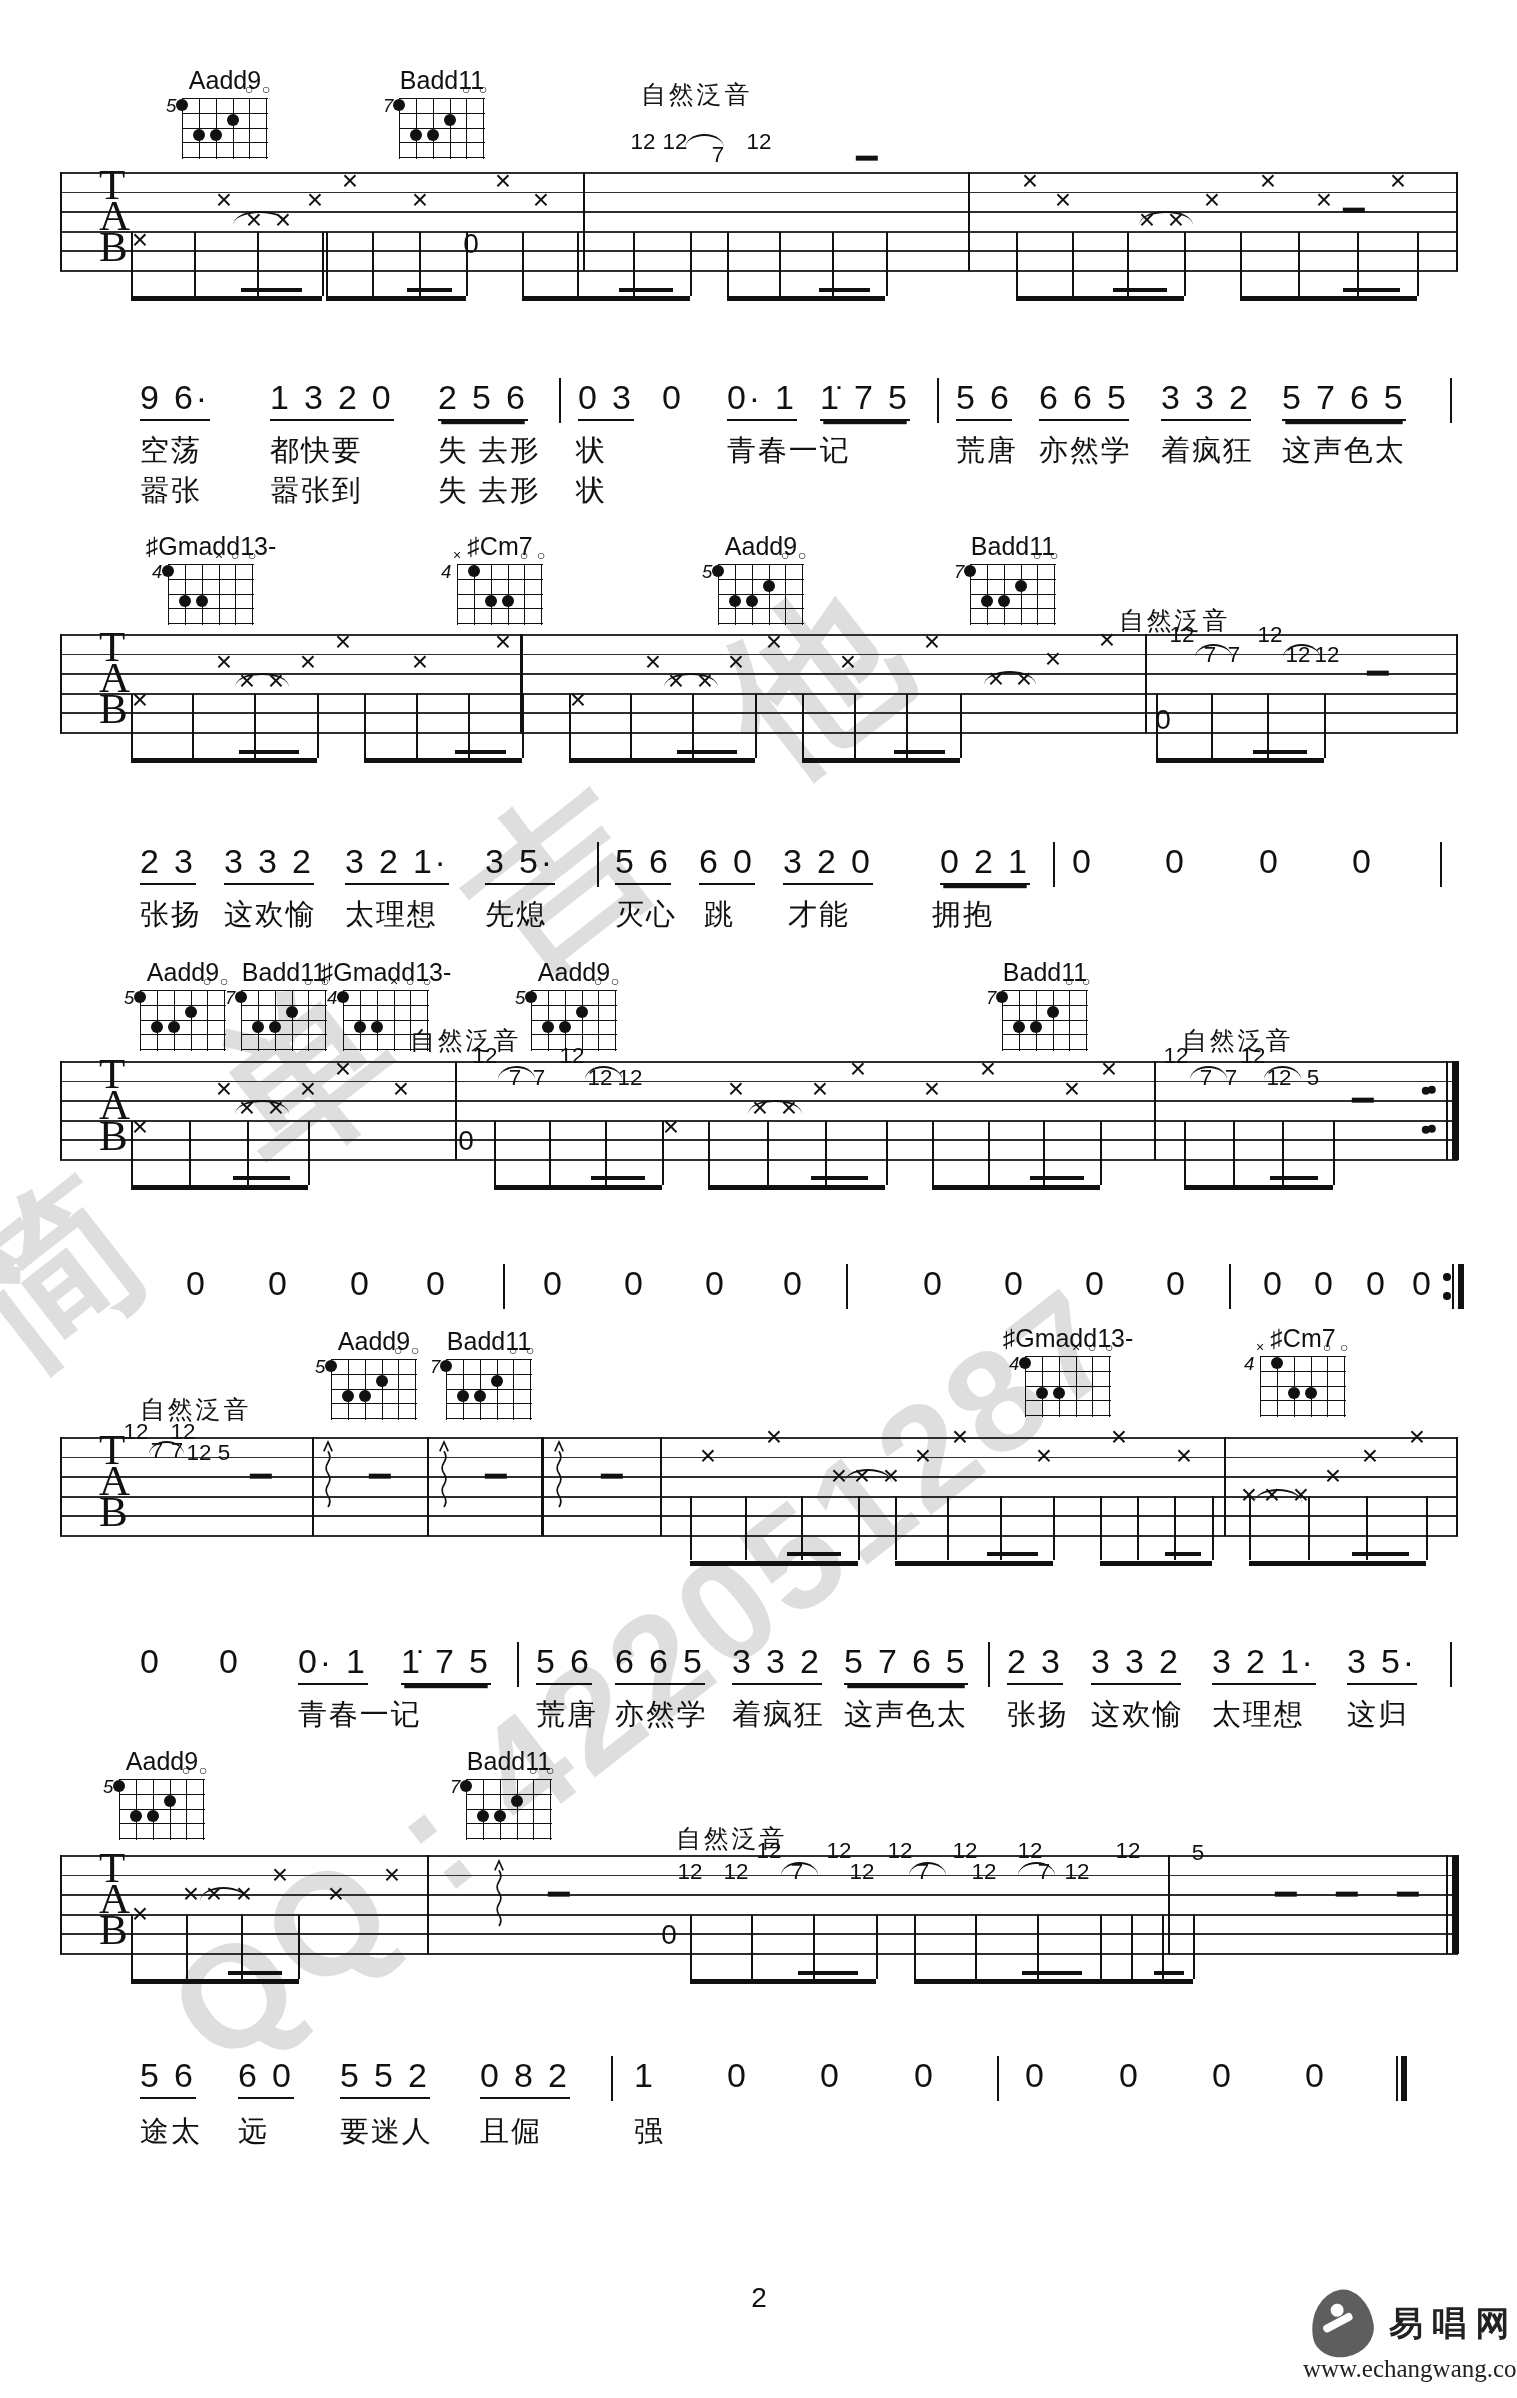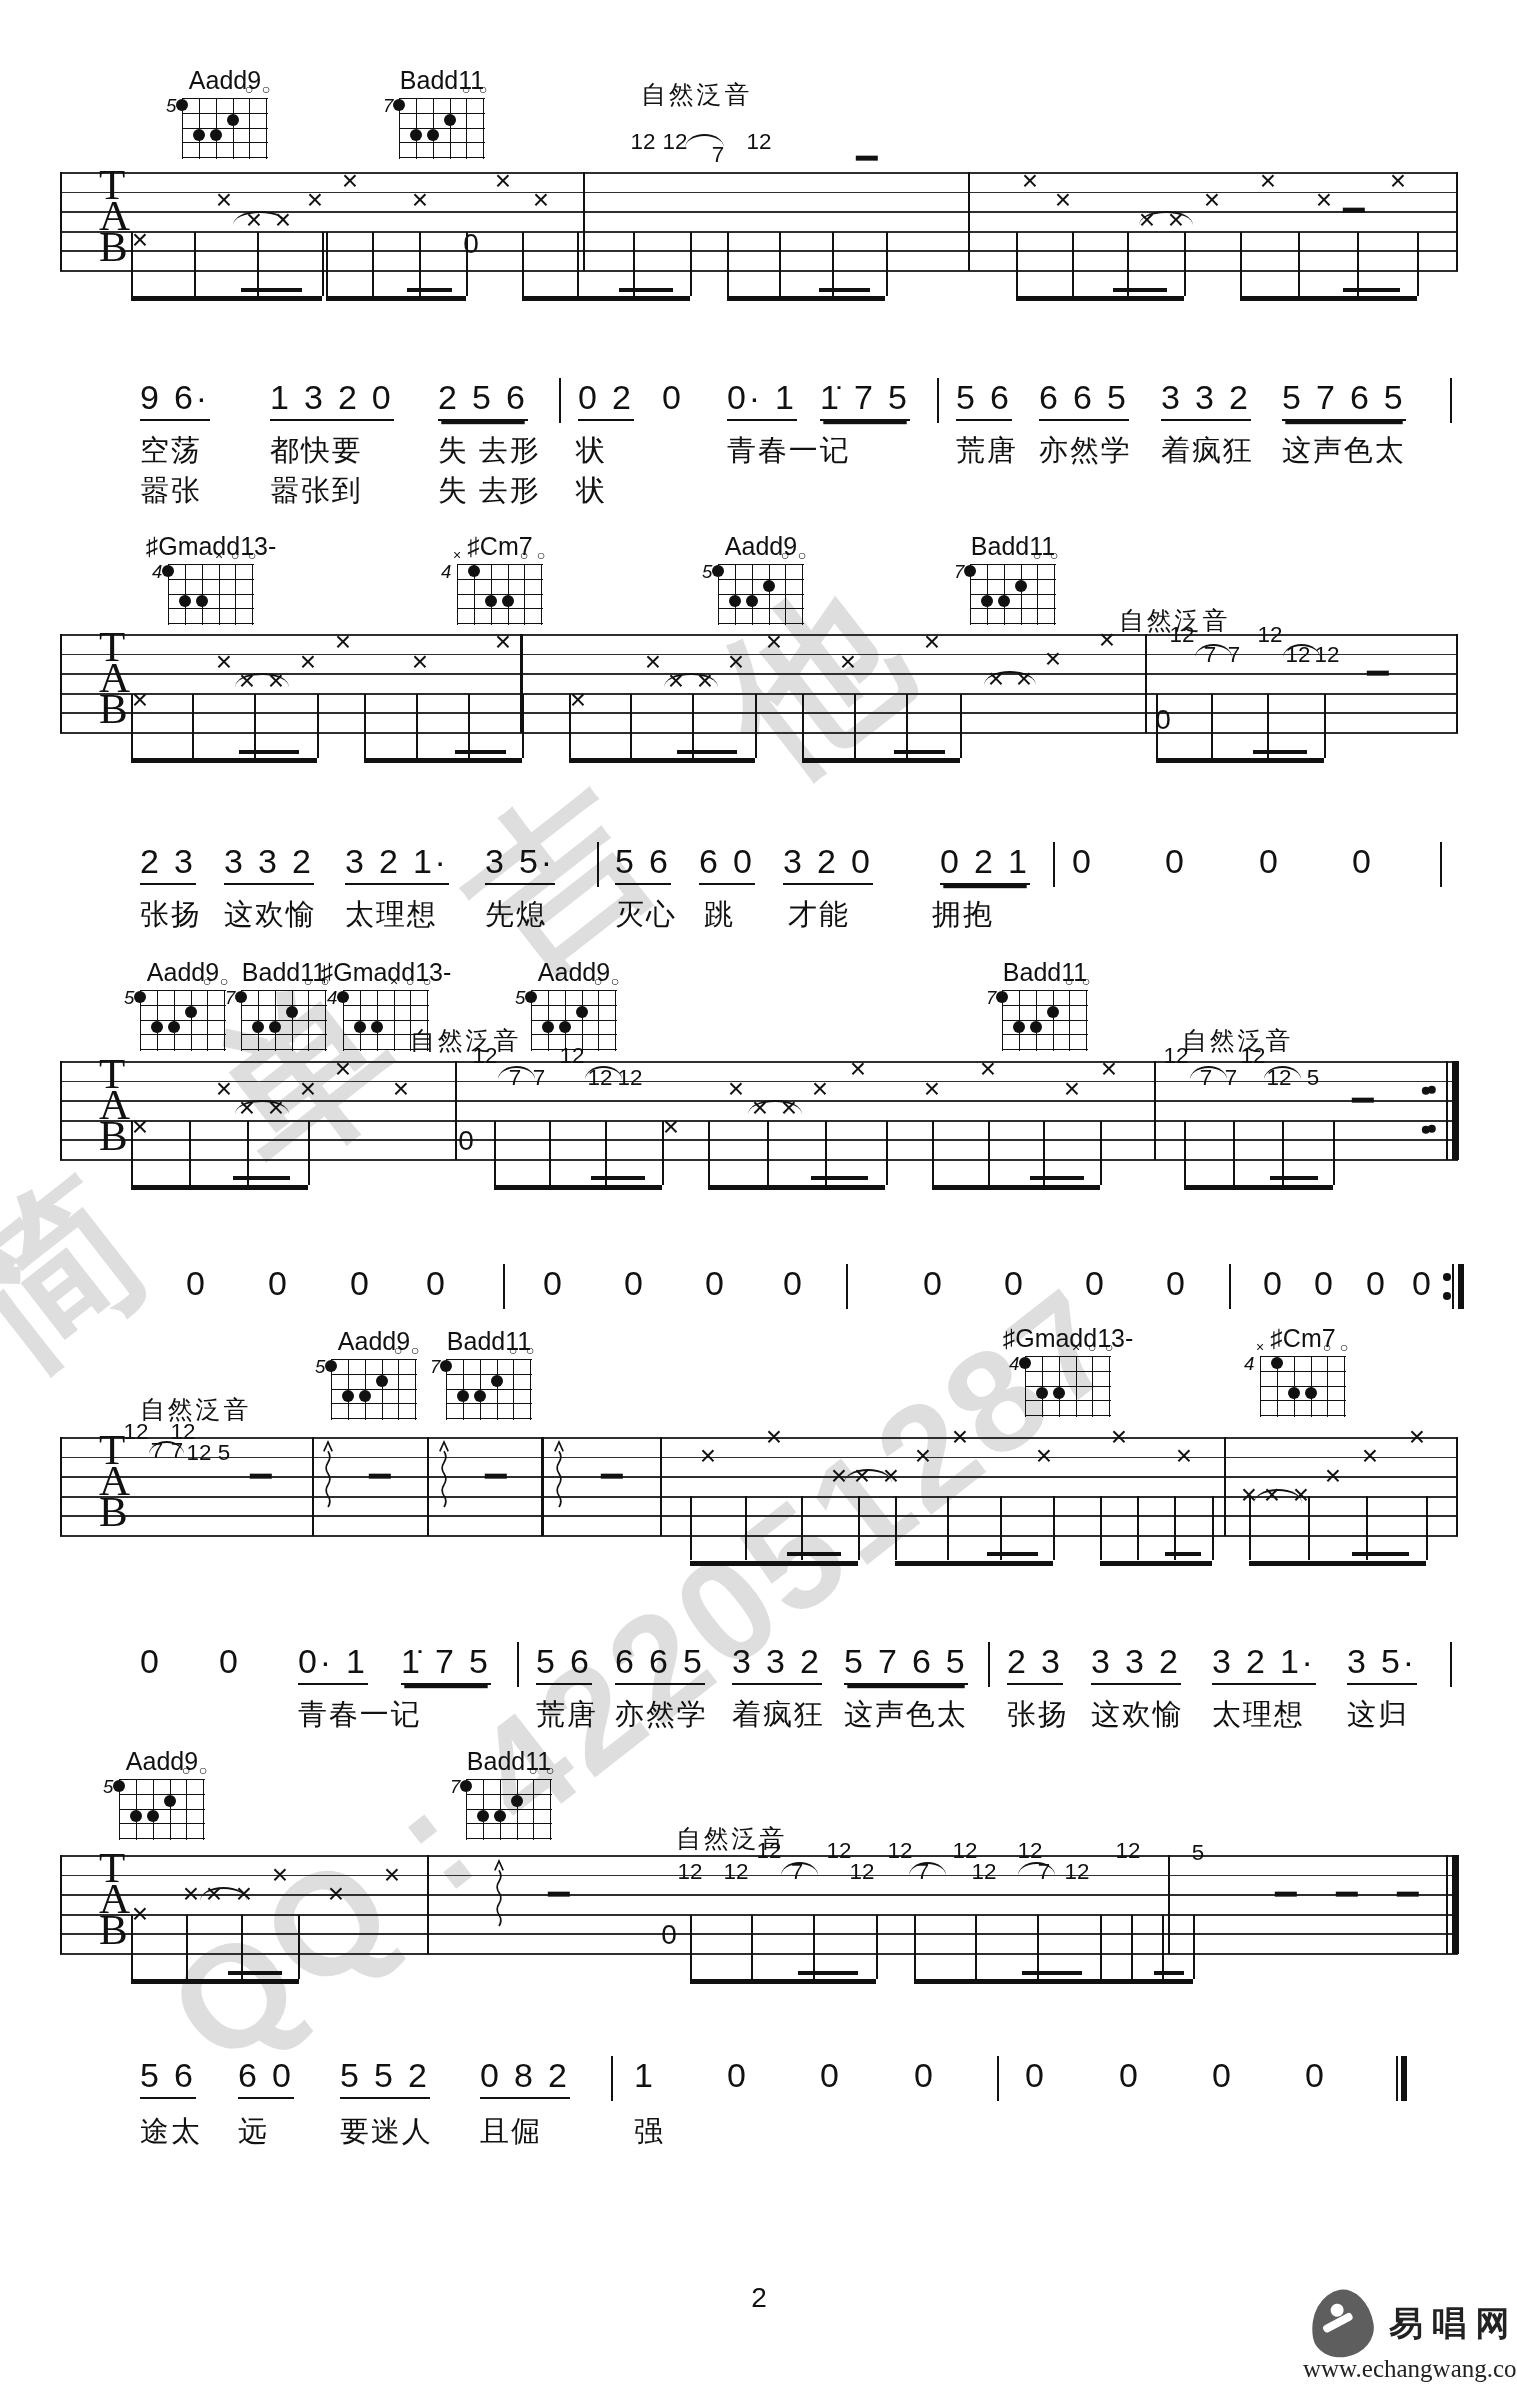--- a/index.html
+++ b/index.html
@@ -853,21 +853,21 @@
       <div class="beam" style="left: 1100px; top: 1979px; width: 93px;"></div>
       <div class="beam2" style="left: 1154px; top: 1971px; width: 30px;"></div>
       <div class="stem" style="left: 1100px; top: 1915px; height: 64px;"></div>
       <div class="stem" style="left: 1131px; top: 1915px; height: 64px;"></div>
       <div class="stem" style="left: 1162px; top: 1915px; height: 64px;"></div>
       <div class="stem" style="left: 1193px; top: 1915px; height: 64px;"></div>
       <div class="ngroup u1" style="left: 140px; top: 380px;">9 6·</div>
       <div class="ngroup u1" style="left: 270px; top: 380px;">1 3 2 0</div>
       <div class="ngroup u2" style="left: 438px; top: 380px;">2 5 6</div>
       <div class="nbar" style="left: 559px; top: 378px;"></div>
-      <div class="ngroup u1" style="left: 578px; top: 380px;">0 2</div>
+      <div class="ngroup u1" style="left: 578px; top: 380px;">0 3</div>
       <div class="ngroup" style="left: 662px; top: 380px;">0</div>
       <div class="ngroup u1" style="left: 727px; top: 380px;">0· 1</div>
       <div class="ngroup u2" style="left: 820px; top: 380px;">1̇ 7 5</div>
       <div class="nbar" style="left: 937px; top: 378px;"></div>
       <div class="ngroup u1" style="left: 956px; top: 380px;">5 6</div>
       <div class="ngroup u1" style="left: 1039px; top: 380px;">6 6 5</div>
       <div class="ngroup u1" style="left: 1161px; top: 380px;">3 3 2</div>
       <div class="ngroup u2" style="left: 1282px; top: 380px;">5 7 6 5</div>
       <div class="nbar" style="left: 1450px; top: 378px;"></div>
       <div class="ngroup u1" style="left: 140px; top: 844px;">2 3</div>

